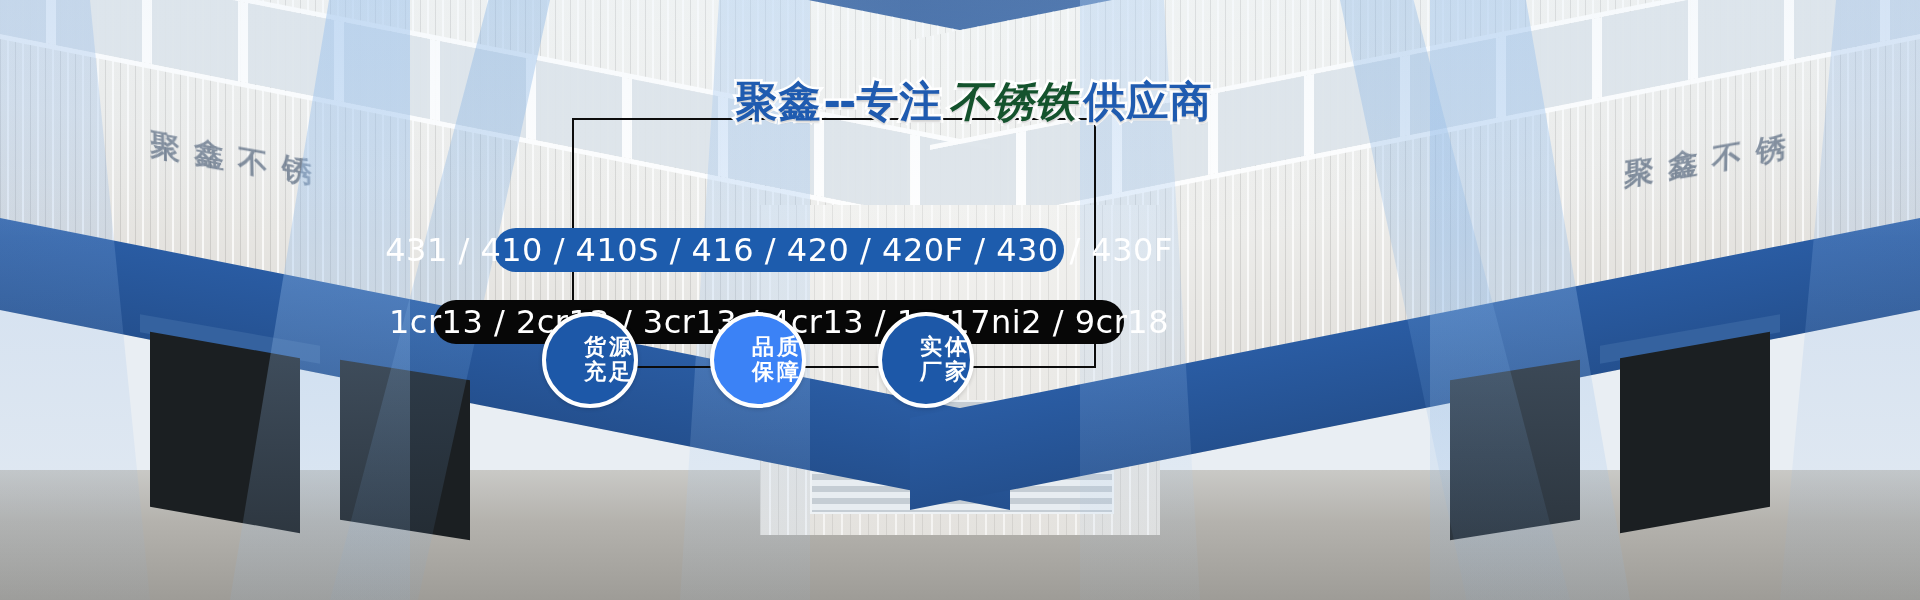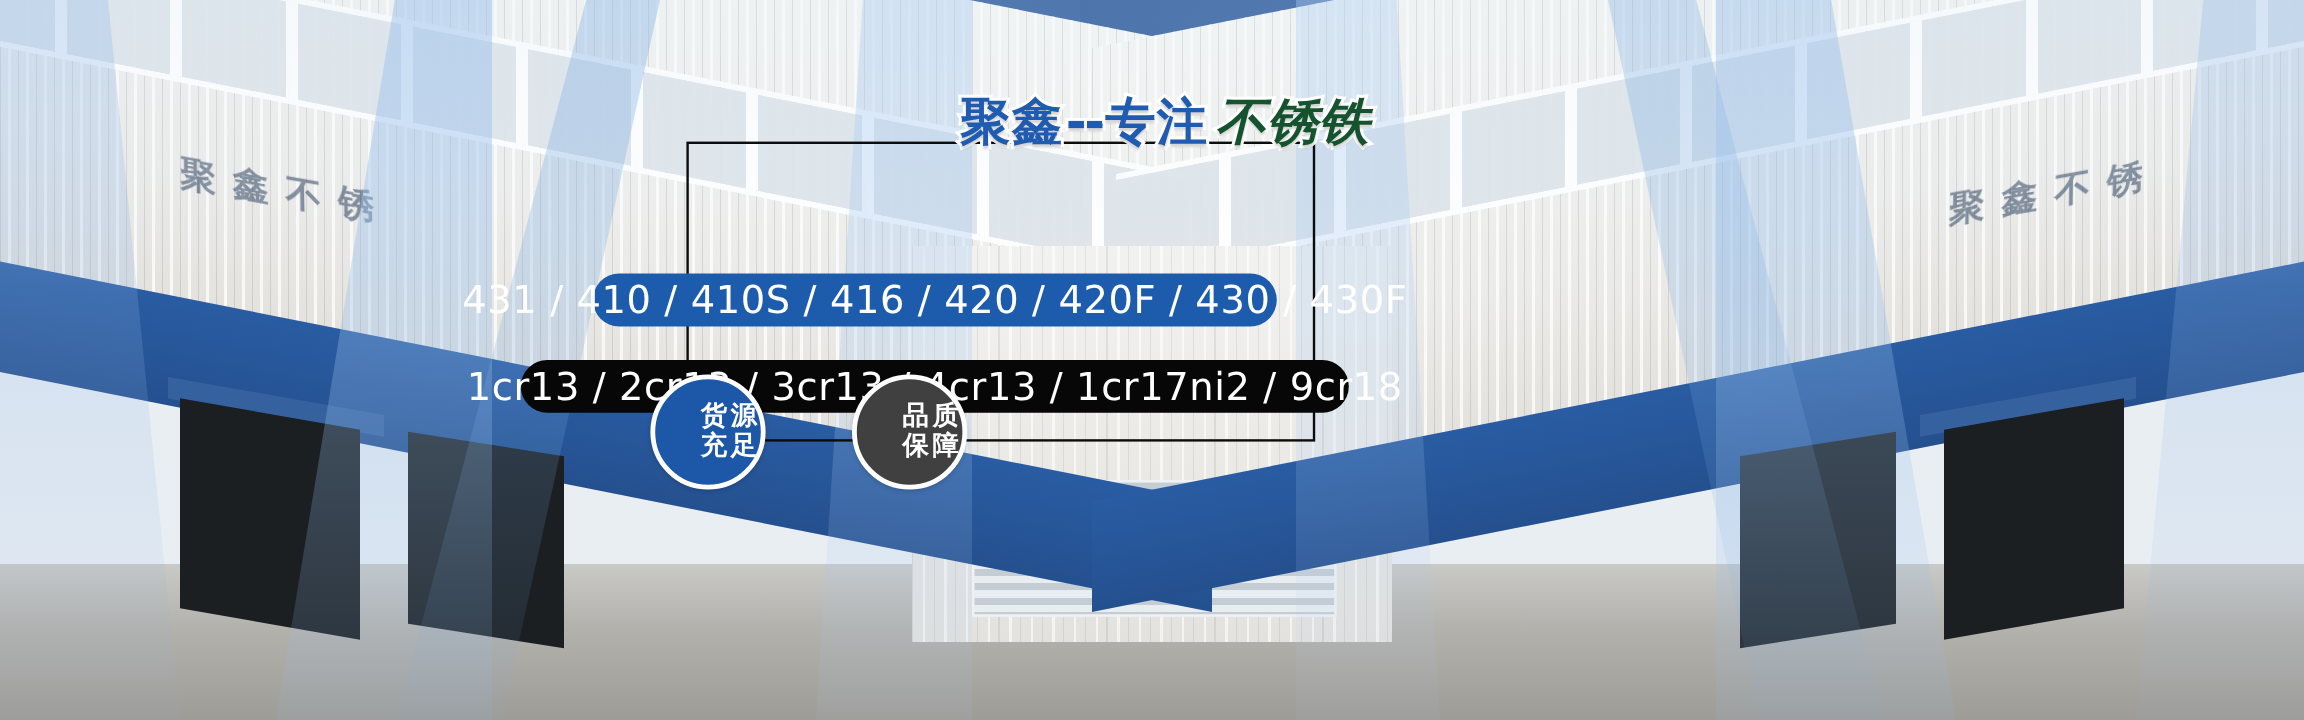--- a/index.html
+++ b/index.html
@@ -188,21 +188,21 @@
   .circ{
     position:absolute;top:0;width:96px;height:96px;border-radius:50%;
     border:4px solid #ffffff;box-sizing:border-box;
     display:flex;flex-direction:column;align-items:flex-end;justify-content:center;
     color:#ffffff;font-weight:bold;line-height:1.12;
     font-family:"DejaVu Sans","Liberation Sans",sans-serif;
     font-size:22px;letter-spacing:3px;text-indent:3px;
     box-shadow:0 1px 4px rgba(0,0,0,.18);
   }
   .circ.c-blue{background:#1d58a8;}
-  .circ.c-green{background:#404040;}
+  .circ.c-green{background:#3b82f6;}
   .circ.p1{left:22px;}
   .circ.p2{left:190px;}
   .circ.p3{left:358px;}
 
   .no-sel{user-select:none;}
 </style>
 </head>
 <body>
 
 <div id="banner">
@@ -265,29 +265,34 @@
     <div class="wash"></div>
   </div>
 
   <div class="frame"></div>
 
   <div class="headline no-sel">
     <span class="hl-seg hl-blue">聚鑫</span>
     <span class="hl-seg hl-dash">--</span>
     <span class="hl-seg hl-blue">专注</span>
     <span class="hl-seg hl-green">不锈铁</span>
+    <span class="hl-seg hl-blue">供应商</span>
   </div>
 
   <div class="pill pill-blue no-sel">431 / 410  / 410S / 416 / 420 / 420F / 430 / 430F</div>
   <div class="pill pill-black no-sel">1cr13  /  2cr13  /  3cr13  /  4cr13  /  1cr17ni2  /  9cr18</div>
 
   <div class="circles">
     <div class="circ c-blue p1">
       <span>货源</span>
       <span>充足</span>
     </div>
     <div class="circ c-green p2">
       <span>品质</span>
       <span>保障</span>
     </div>
+    <div class="circ c-blue p3">
+      <span>实体</span>
+      <span>厂家</span>
+    </div>
   </div>
 
 </div>
 
 </body></html>

